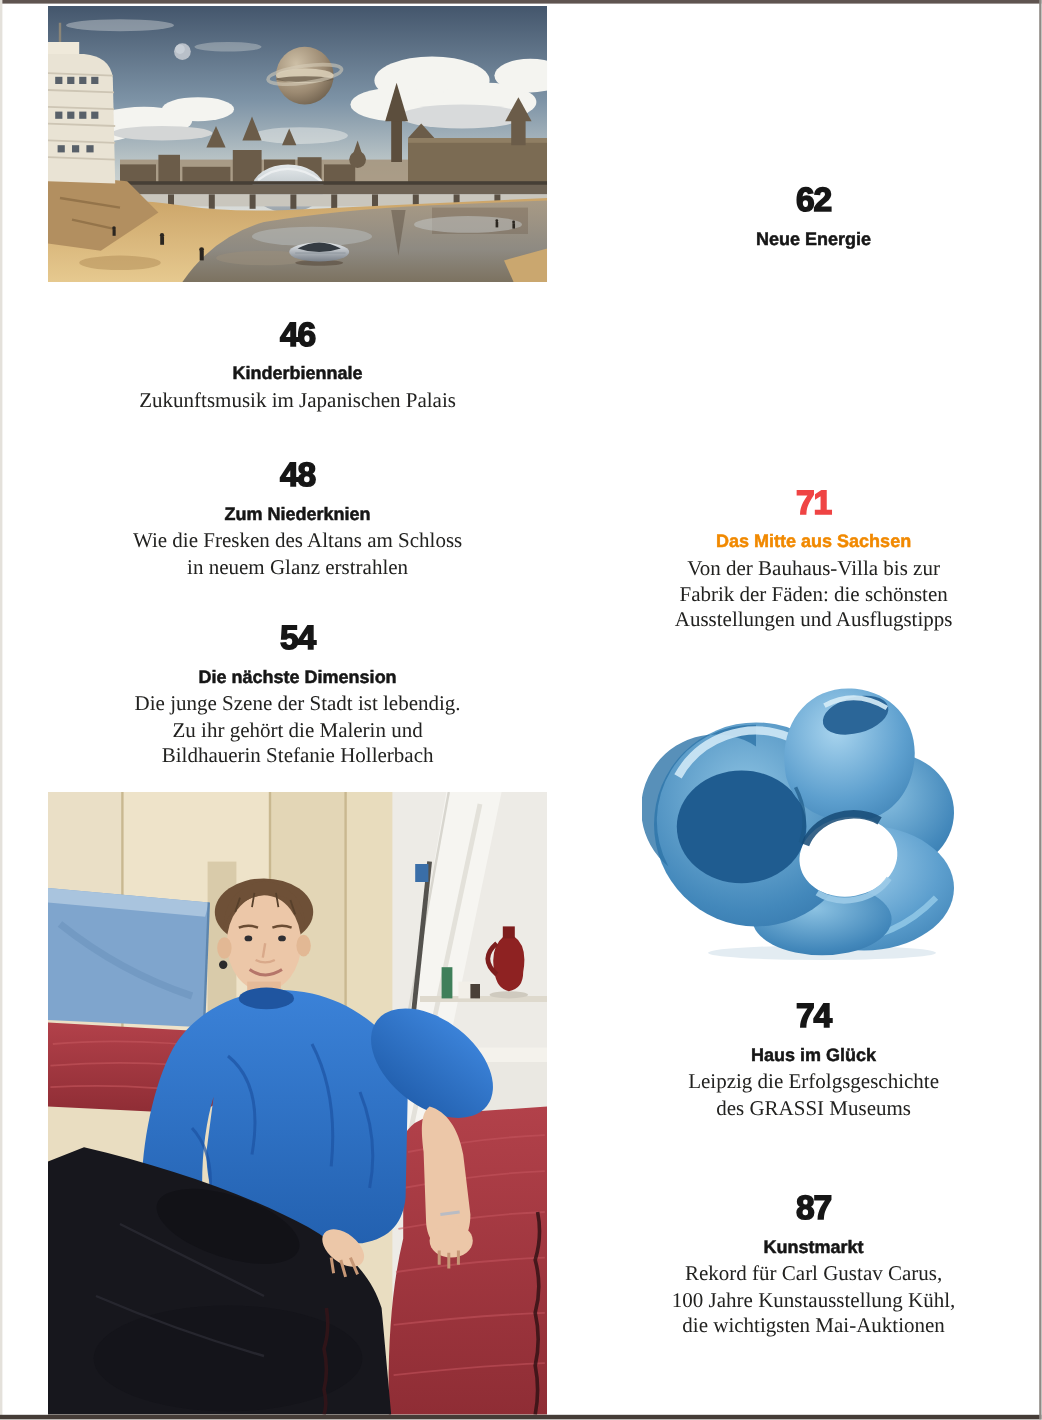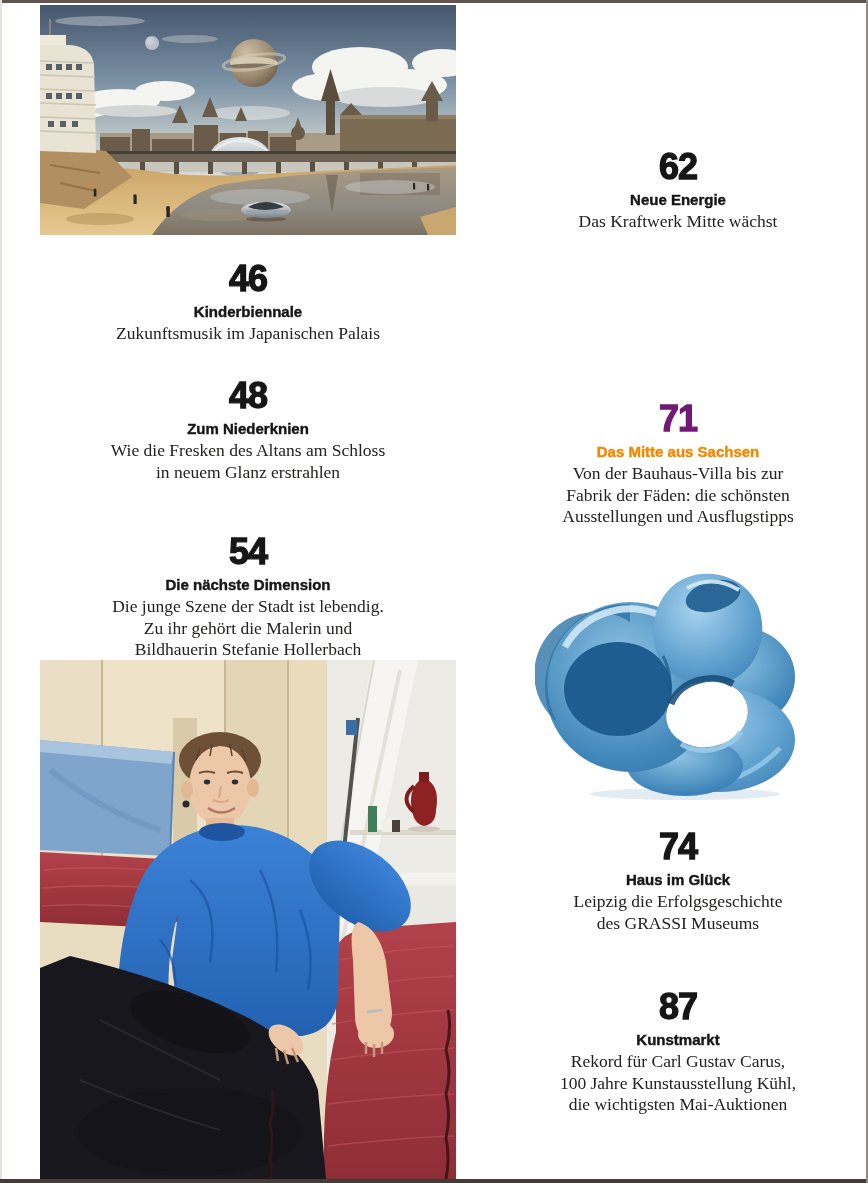--- a/index.html
+++ b/index.html
@@ -17,21 +17,21 @@
   .photo{position:absolute;overflow:hidden;}
   .photo svg{display:block;}
   #city-photo{left:40px;top:5px;width:416px;height:230px;}
   #portrait-photo{left:40px;top:660px;width:416px;height:519px;}
   #sculpture-photo{left:535px;top:552px;width:270px;height:252px;}
 
   .entry{position:absolute;text-align:center;color:#161616;}
   .entry.col-left{left:40px;width:416px;}
   .entry.col-right{left:489px;width:378px;}
   .num{
-    font-size:36px;line-height:40px;font-weight:700;
+    font-size:28px;line-height:40px;font-weight:700;
     letter-spacing:-1px;-webkit-text-stroke:1.3px currentColor;
   }
   .title{
     margin:2px 0 0 0;font-size:15px;line-height:22px;font-weight:700;
     -webkit-text-stroke:0.4px currentColor;
   }
   .desc{
     margin:0;font-family:"Liberation Serif","DejaVu Serif",serif;
     font-size:17.5px;line-height:21.5px;color:#222220;
   }
@@ -347,41 +347,38 @@
 
   <section class="entry col-left" style="top:376px">
     <div class="num">48</div>
     <h3 class="title">Zum Niederknien</h3>
     <p class="desc">
       <span class="line">Wie die Fresken des Altans am Schloss</span>
       <span class="line">in neuem Glanz erstrahlen</span>
     </p>
   </section>
 
-  <section class="entry col-left" style="top:532px">
+  <section class="entry col-left" style="top:512px">
     <div class="num">54</div>
     <h3 class="title">Die nächste Dimension</h3>
     <p class="desc">
       <span class="line">Die junge Szene der Stadt ist lebendig.</span>
       <span class="line">Zu ihr gehört die Malerin und</span>
       <span class="line">Bildhauerin Stefanie Hollerbach</span>
     </p>
   </section>
 
   <section class="entry col-right" style="top:147px">
     <div class="num">62</div>
     <h3 class="title">Neue Energie</h3>
-    <p class="desc">
-      <span class="line">Das Kraftwerk Mitte wächst</span>
-    </p>
   </section>
 
 
   <section class="entry col-right" style="top:399px">
-    <div class="num" style="color: #701a75;">71</div>
+    <div class="num" style="color: #ef4444;">71</div>
     <h3 class="title" style="color: rgb(241, 137, 0);">Das Mitte aus Sachsen</h3>
     <p class="desc">
       <span class="line">Von der Bauhaus-Villa bis zur</span>
       <span class="line">Fabrik der Fäden: die schönsten</span>
       <span class="line">Ausstellungen und Ausflugstipps</span>
     </p>
   </section>
 
   <section class="entry col-right" style="top:827px">
     <div class="num">74</div>

